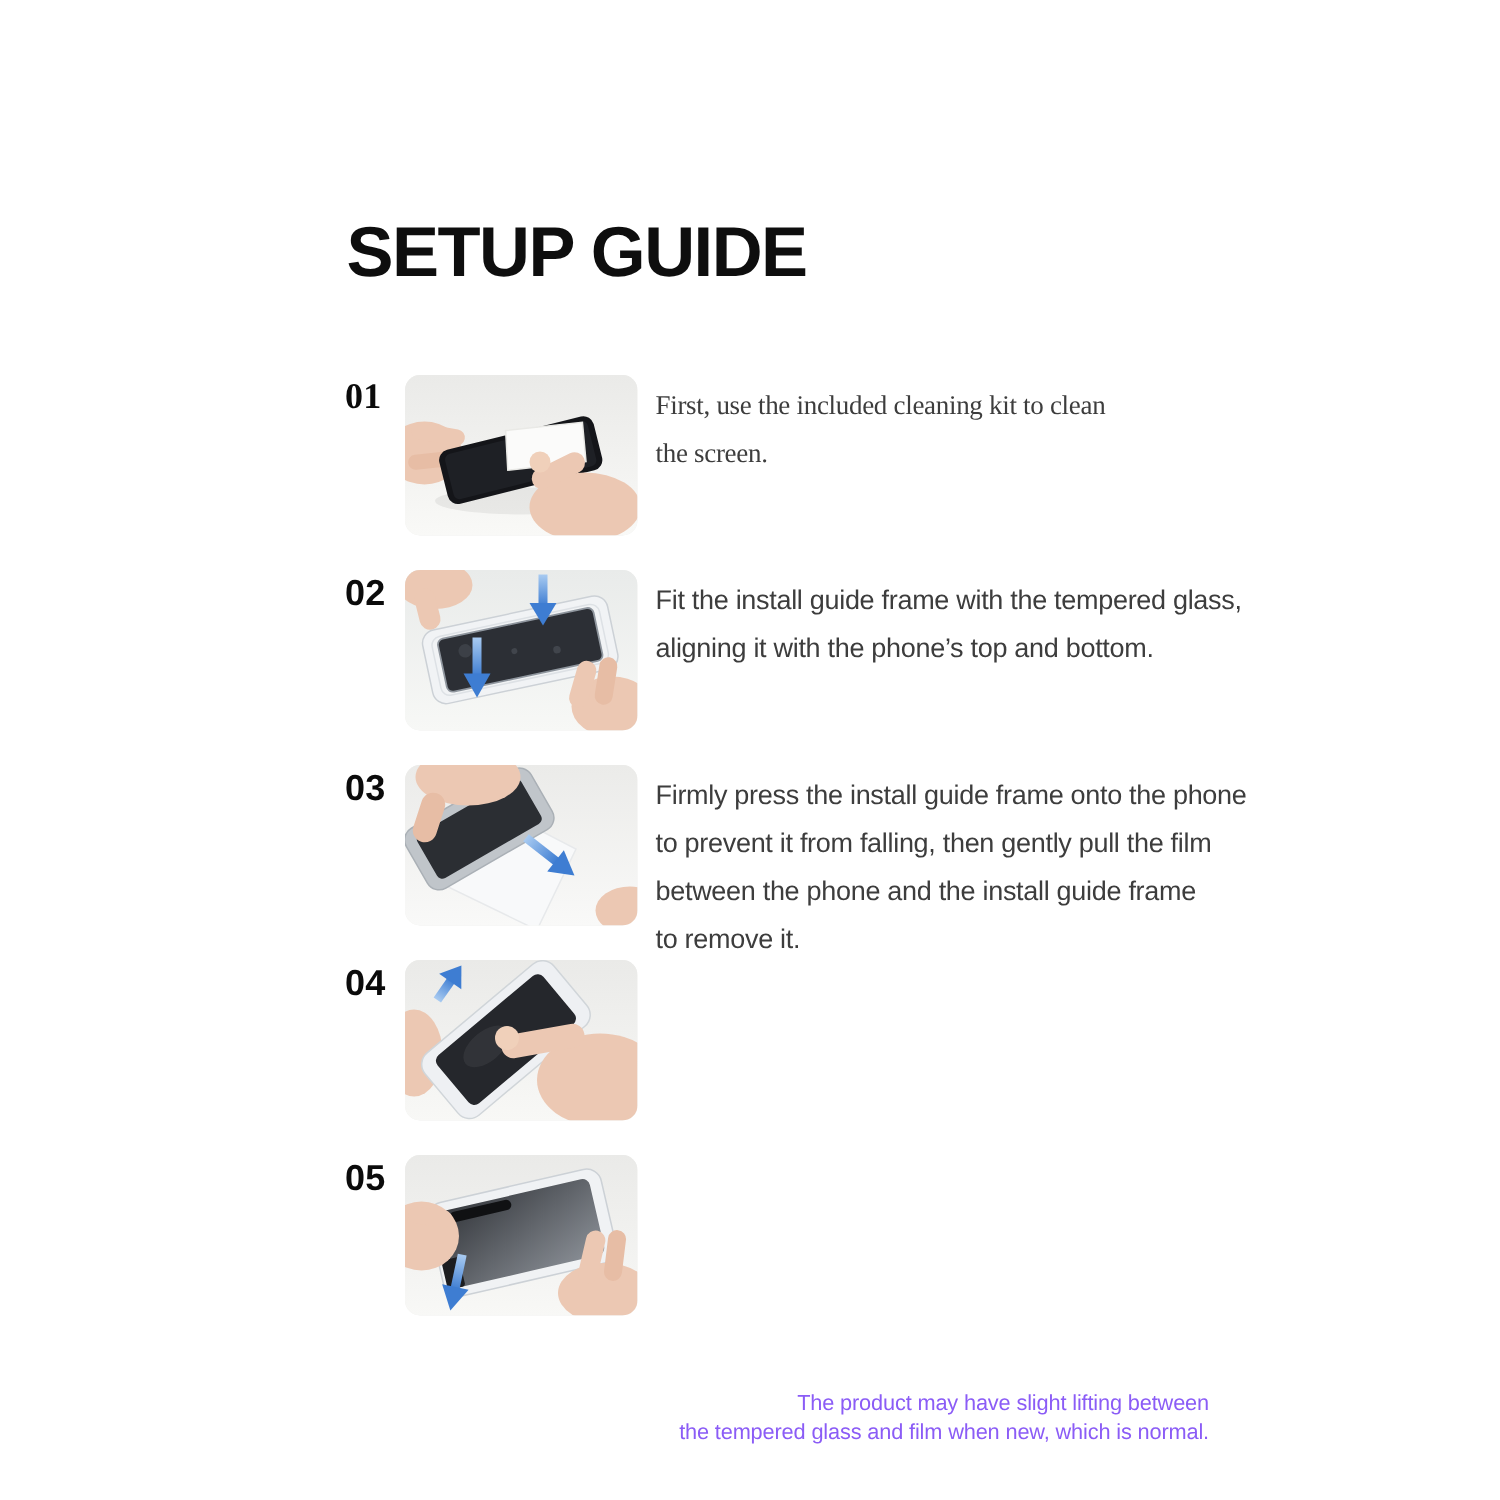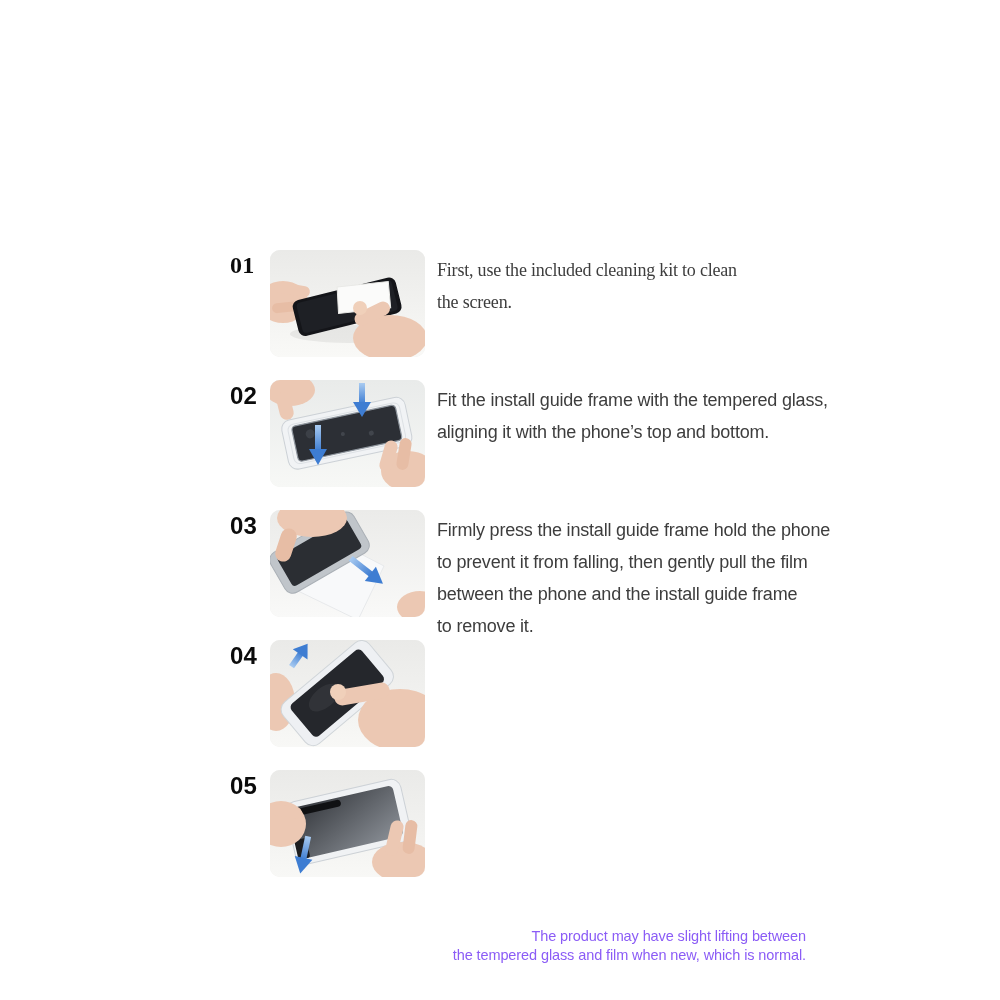--- a/index.html
+++ b/index.html
@@ -34,20 +34,21 @@
     position:absolute;right:194px;top:927px;margin:0;
     font-size:14.5px;line-height:18.5px;color:#8b5cf6;
     text-align:right;letter-spacing:-0.1px;white-space:pre;
   }
 </style>
 </head>
 <body>
 
 <div class="page">
 
+  <h1 class="title">SETUP GUIDE</h1>
 
   <div class="step step-1">
     <div class="step-num">01</div>
     <div class="step-photo">
       <svg width="155" height="107" viewBox="0 0 155 107" xmlns="http://www.w3.org/2000/svg">
         <defs>
           <linearGradient id="bg1" x1="0" y1="0" x2="0" y2="1">
             <stop offset="0" stop-color="#eaeae8"></stop>
               <stop offset="1" stop-color="#f9f9f7"></stop>
           </linearGradient>
@@ -151,21 +152,21 @@
         </g>
         <g>
           <ellipse cx="150" cy="97" rx="23" ry="16" fill="#ecc8b3"></ellipse>
         </g>
         <g transform="rotate(38 98 62)">
           <rect x="76" y="59" width="26" height="6" fill="url(#ar3)"></rect>
           <polygon points="101,53 101,71 117,62" fill="#3e7dd2"></polygon>
         </g>
       </svg>
     </div>
-    <div class="step-text">Firmly press the install guide frame hold the phone
+    <div class="step-text">Firmly press the install guide frame onto the phone
 to prevent it from falling, then gently pull the film
 between the phone and the install guide frame
 to remove it.</div>
   </div>
 
   <div class="step step-4">
     <div class="step-num">04</div>
     <div class="step-photo">
       <svg width="155" height="107" viewBox="0 0 155 107" xmlns="http://www.w3.org/2000/svg">
         <defs>

